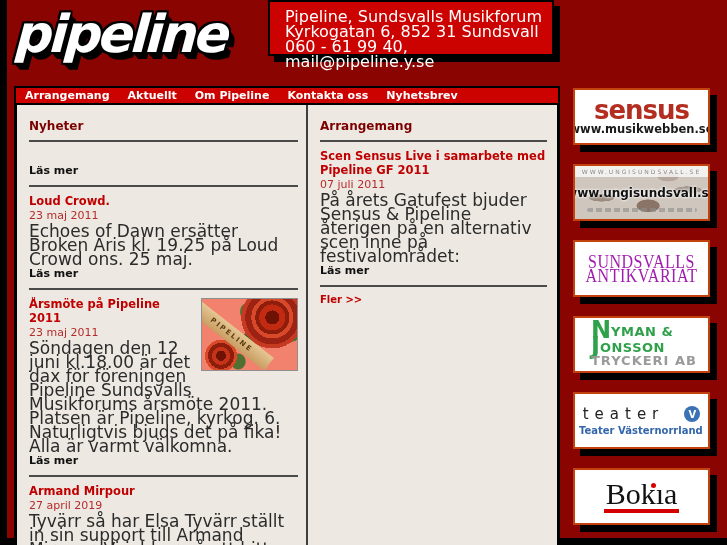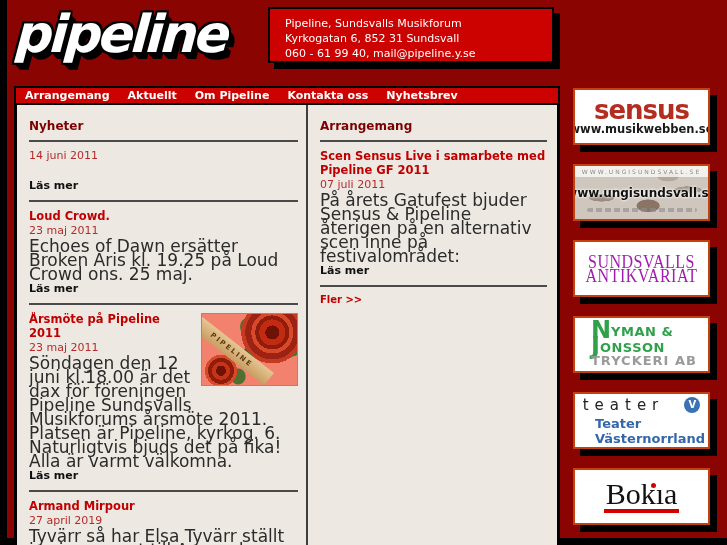--- a/index.html
+++ b/index.html
@@ -11,23 +11,23 @@
   
   .logo { position:absolute; left:16px; top:4px; width:230px; height:74px;
           font-family:"DejaVu Sans",sans-serif; font-weight:bold; font-style:italic;
           font-size:52px; color:#fff; letter-spacing:-3px; transform:skewX(-4deg);
           text-shadow:
             -2px 0 0 #000, 2px 0 0 #000, 0 -2px 0 #000, 0 2px 0 #000,
             -2px -2px 0 #000, 2px -2px 0 #000, -2px 2px 0 #000, 2px 2px 0 #000,
             2px 3px 0 #000, 3px 4px 0 #000, 4px 5px 0 #000, 5px 6px 0 #000, 6px 7px 0 #000; }
 
   
-  .contact { position:absolute; left:268px; top:7px; width:286px; height:56px;
+  .contact { position:absolute; left:268px; top:0; width:286px; height:56px;
              background:#CC0200; border:2px solid #000; box-shadow:6px 6px 0 #000;
-             color:#fff; font-size:11px; line-height:15px; padding:7px 0 0 15px; }
+             color:#fff; font-size:16px; line-height:15px; padding:7px 0 0 15px; }
 
   
   .nav { position:absolute; left:14px; top:86px; width:546px; height:19px;
          background:#CC0200; border:2px solid #000; display:flex; align-items:center; }
   .nav span { color:#fff; font-size:11px; font-weight:bold; padding:0 9px; cursor:pointer; }
 
   
   .content { position:absolute; left:14px; top:105px; width:546px; height:440px;
              background:#EDE9E2; border-left:3px solid #000; border-right:3px solid #000;
              display:flex; }
@@ -87,21 +87,21 @@
   .b-nyman { align-items:flex-start; padding-left:16px; }
   .b-nyman .row { display:flex; align-items:flex-end; line-height:12px; }
   .b-nyman .bigN, .b-nyman .bigJ { color:#2FA14A; font-weight:bold; font-size:24px; line-height:16px; }
   .b-nyman .rest { color:#2FA14A; font-weight:bold; font-size:13px; line-height:12px; letter-spacing:.5px; }
   .b-nyman .gray { color:#9a9a9a; font-weight:bold; font-size:13px; letter-spacing:1px; margin-left:0; line-height:13px; }
 
   .b-teater .row { display:flex; align-items:center; gap:20px; }
   .b-teater .word { color:#222; font-size:15px; letter-spacing:6px; }
   .b-teater .badge { width:16px; height:16px; border-radius:50%; background:#3A72B5; color:#fff;
                      font-size:10px; font-weight:bold; display:flex; align-items:center; justify-content:center; }
-  .b-teater .sub { color:#3366AA; font-size:13px; font-weight:bold; margin-top:2px; align-self:flex-start; margin-left:20px; }
+  .b-teater .sub { color:#3366AA; font-size:10px; font-weight:bold; margin-top:2px; align-self:flex-start; margin-left:4px; }
 
   .b-bokia .word { font-family:"Liberation Serif","DejaVu Serif",serif; font-size:30px; color:#111;
                    line-height:28px; position:relative; border-bottom:4px solid #D40000; padding:0 2px 1px 2px; }
   .b-bokia .idot { position:absolute; width:5px; height:5px; background:#D40000; border-radius:50%;
                    top:3px; right:31%; }
 </style>
 </head>
 <body>
 
 <div class="panel"></div>
@@ -121,21 +121,20 @@
     <span>Kontakta oss</span>
     <span>Nyhetsbrev</span>
   </div>
 
 <div class="content">
   <div class="col-left">
     <div class="section-heading">Nyheter</div>
     <hr class="rule">
 
     <div>
-        <div class="item-date">14 juni 2011</div>
         <div class="item-body"></div>
         <a class="read-more">Läs mer</a>
       </div>
     <hr class="rule">
 
     <div>
         <div class="item-title">Loud Crowd.</div>
         <div class="item-date">23 maj 2011</div>
         <div class="item-body">Echoes of Dawn ersätter Broken Aris kl. 19.25 på Loud Crowd ons. 25 maj.</div>
         <a class="read-more">Läs mer</a>

